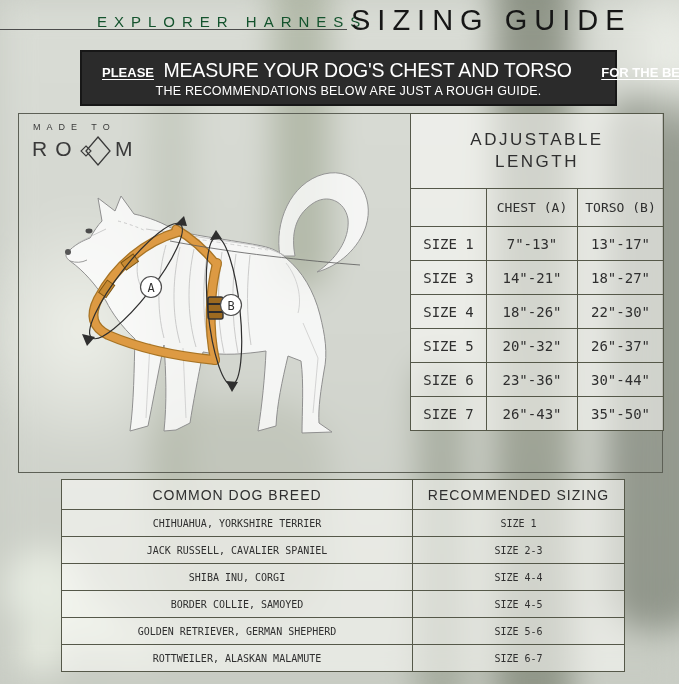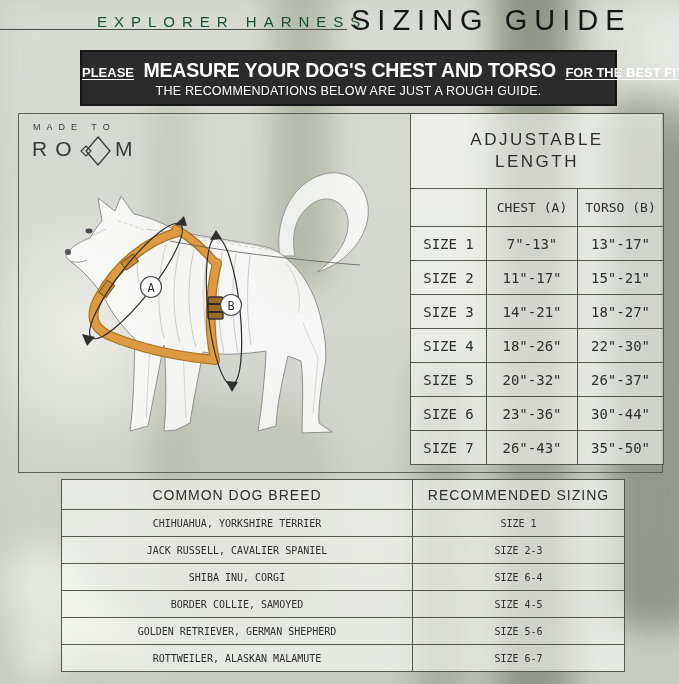--- a/index.html
+++ b/index.html
@@ -24,22 +24,22 @@
 
   
   .hdr-line{position:absolute;left:0;top:29px;width:347px;border-top:1px solid #4c4c4c;}
   .brand{position:absolute;left:97px;top:13px;font-size:15px;letter-spacing:7px;color:#14532d;white-space:nowrap;}
   .title{position:absolute;left:351px;top:4px;font-size:29px;letter-spacing:7px;color:#161616;white-space:nowrap;}
 
   
   .banner{position:absolute;left:80px;top:50px;width:537px;height:56px;box-sizing:border-box;
           background:#2b2b2b;border:2px solid #171717;color:#fff;text-align:center;}
   .banner-line1{margin-top:7px;white-space:nowrap;}
-  .b-small{font-size:13px;font-weight:bold;text-decoration:underline;text-underline-offset:2px;letter-spacing:0;}
-  .b-main{font-size:19.5px;font-weight:bold;letter-spacing:-0.2px;margin:7px 5px;text-align:center;}
+  .b-small{font-size:13px;font-weight:bold;text-decoration:underline;text-underline-offset:2px;letter-spacing:0;padding-left:20px;}
+  .b-main{font-size:19.5px;font-weight:normal;letter-spacing:-0.2px;margin:7px 5px;text-align:center;}
   .banner-sub{font-size:12.5px;margin-top:2px;letter-spacing:.2px;text-align:center;}
 
   
   .frame{position:absolute;left:18px;top:113px;width:645px;height:360px;border:1px solid #5d6056;box-sizing:border-box;}
 
   .logo{position:absolute;left:30px;top:118px;}
   .logo text{fill:#3a3a3a;}
 
   .dog{position:absolute;left:18px;top:113px;}
 
@@ -186,25 +186,20 @@
       </tr>
     </thead>
     <tbody>
 
         <tr>
           <td>SIZE 1</td>
           <td>7"-13"</td>
           <td>13"-17"</td>
         </tr>
 
-        <tr>
-          <td>SIZE 2</td>
-          <td>11"-17"</td>
-          <td>15"-21"</td>
-        </tr>
 
         <tr>
           <td>SIZE 3</td>
           <td>14"-21"</td>
           <td>18"-27"</td>
         </tr>
 
         <tr>
           <td>SIZE 4</td>
           <td>18"-26"</td>
@@ -249,21 +244,21 @@
           <td>SIZE 1</td>
         </tr>
 
         <tr>
           <td>JACK RUSSELL, CAVALIER SPANIEL</td>
           <td>SIZE 2-3</td>
         </tr>
 
         <tr>
           <td>SHIBA INU, CORGI</td>
-          <td>SIZE 6-4</td>
+          <td>SIZE 4-4</td>
         </tr>
 
         <tr>
           <td>BORDER COLLIE, SAMOYED</td>
           <td>SIZE 4-5</td>
         </tr>
 
         <tr>
           <td>GOLDEN RETRIEVER, GERMAN SHEPHERD</td>
           <td>SIZE 5-6</td>

